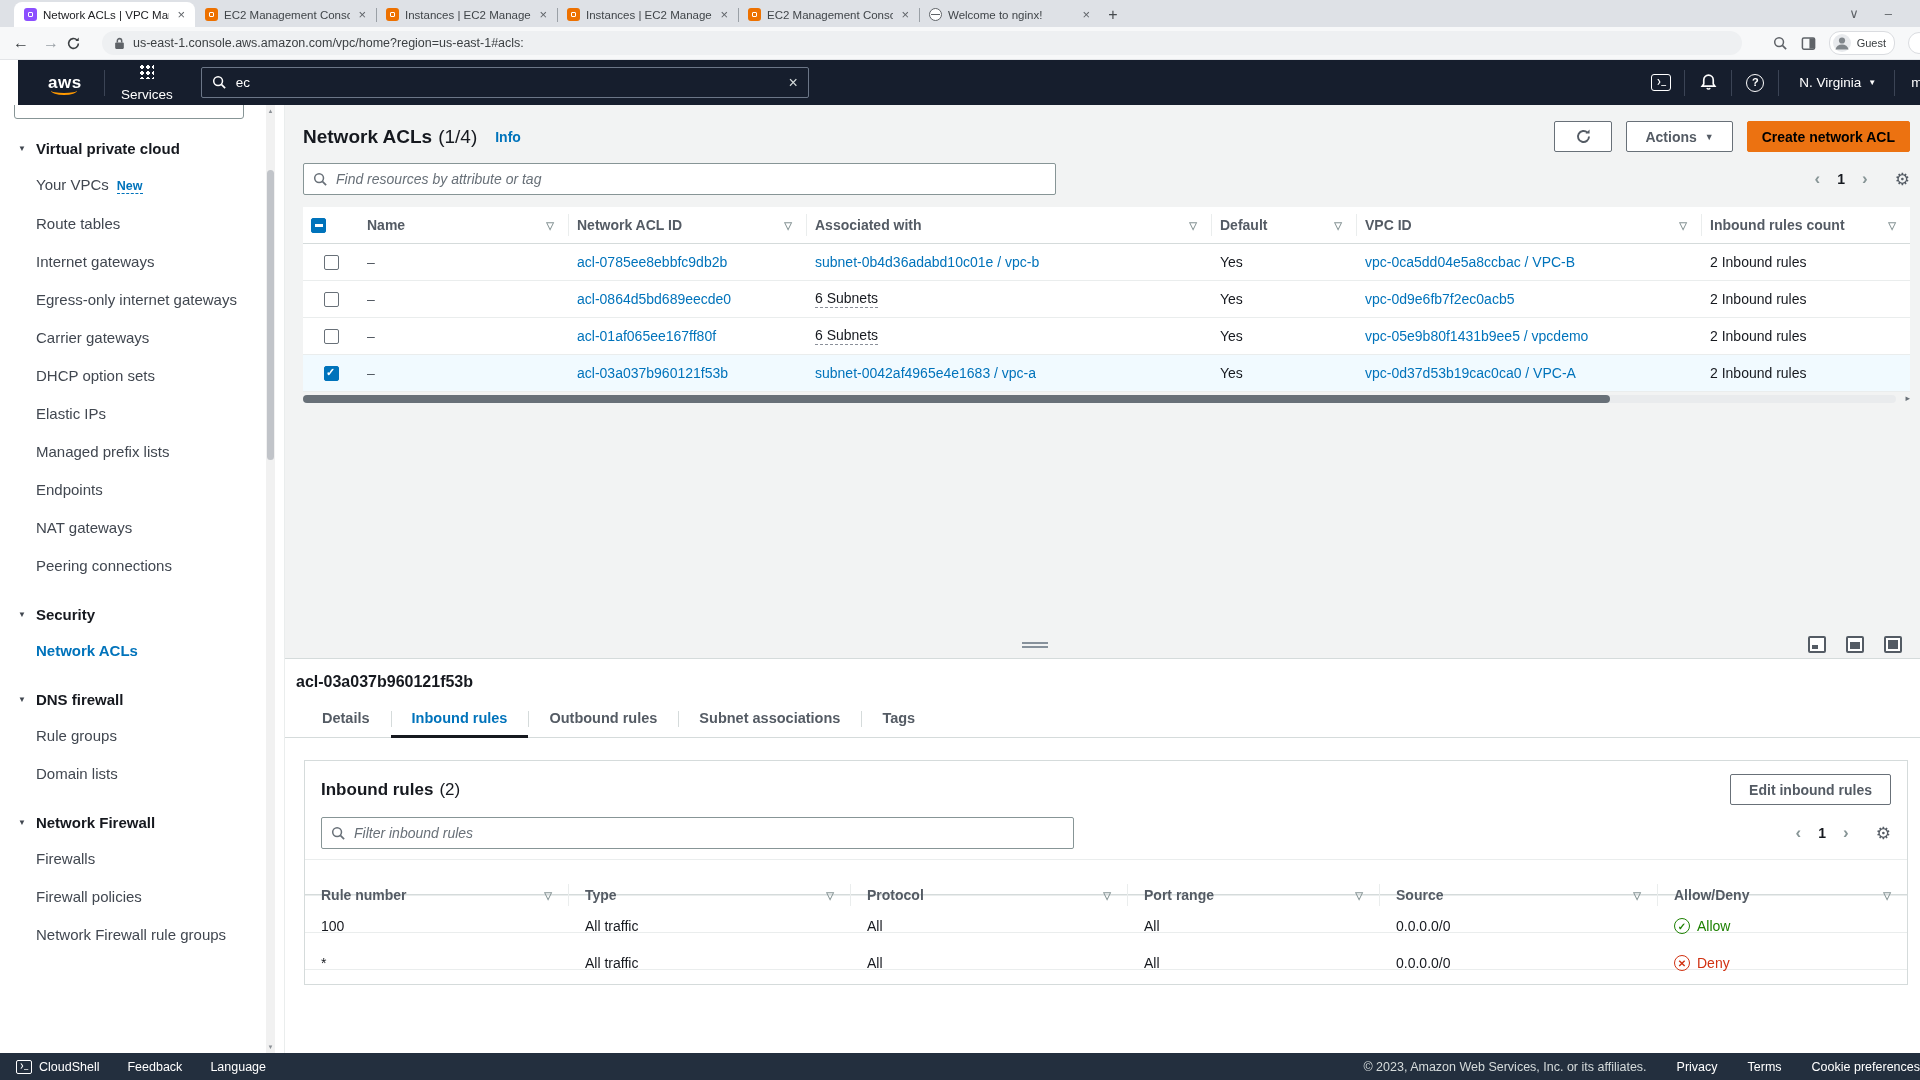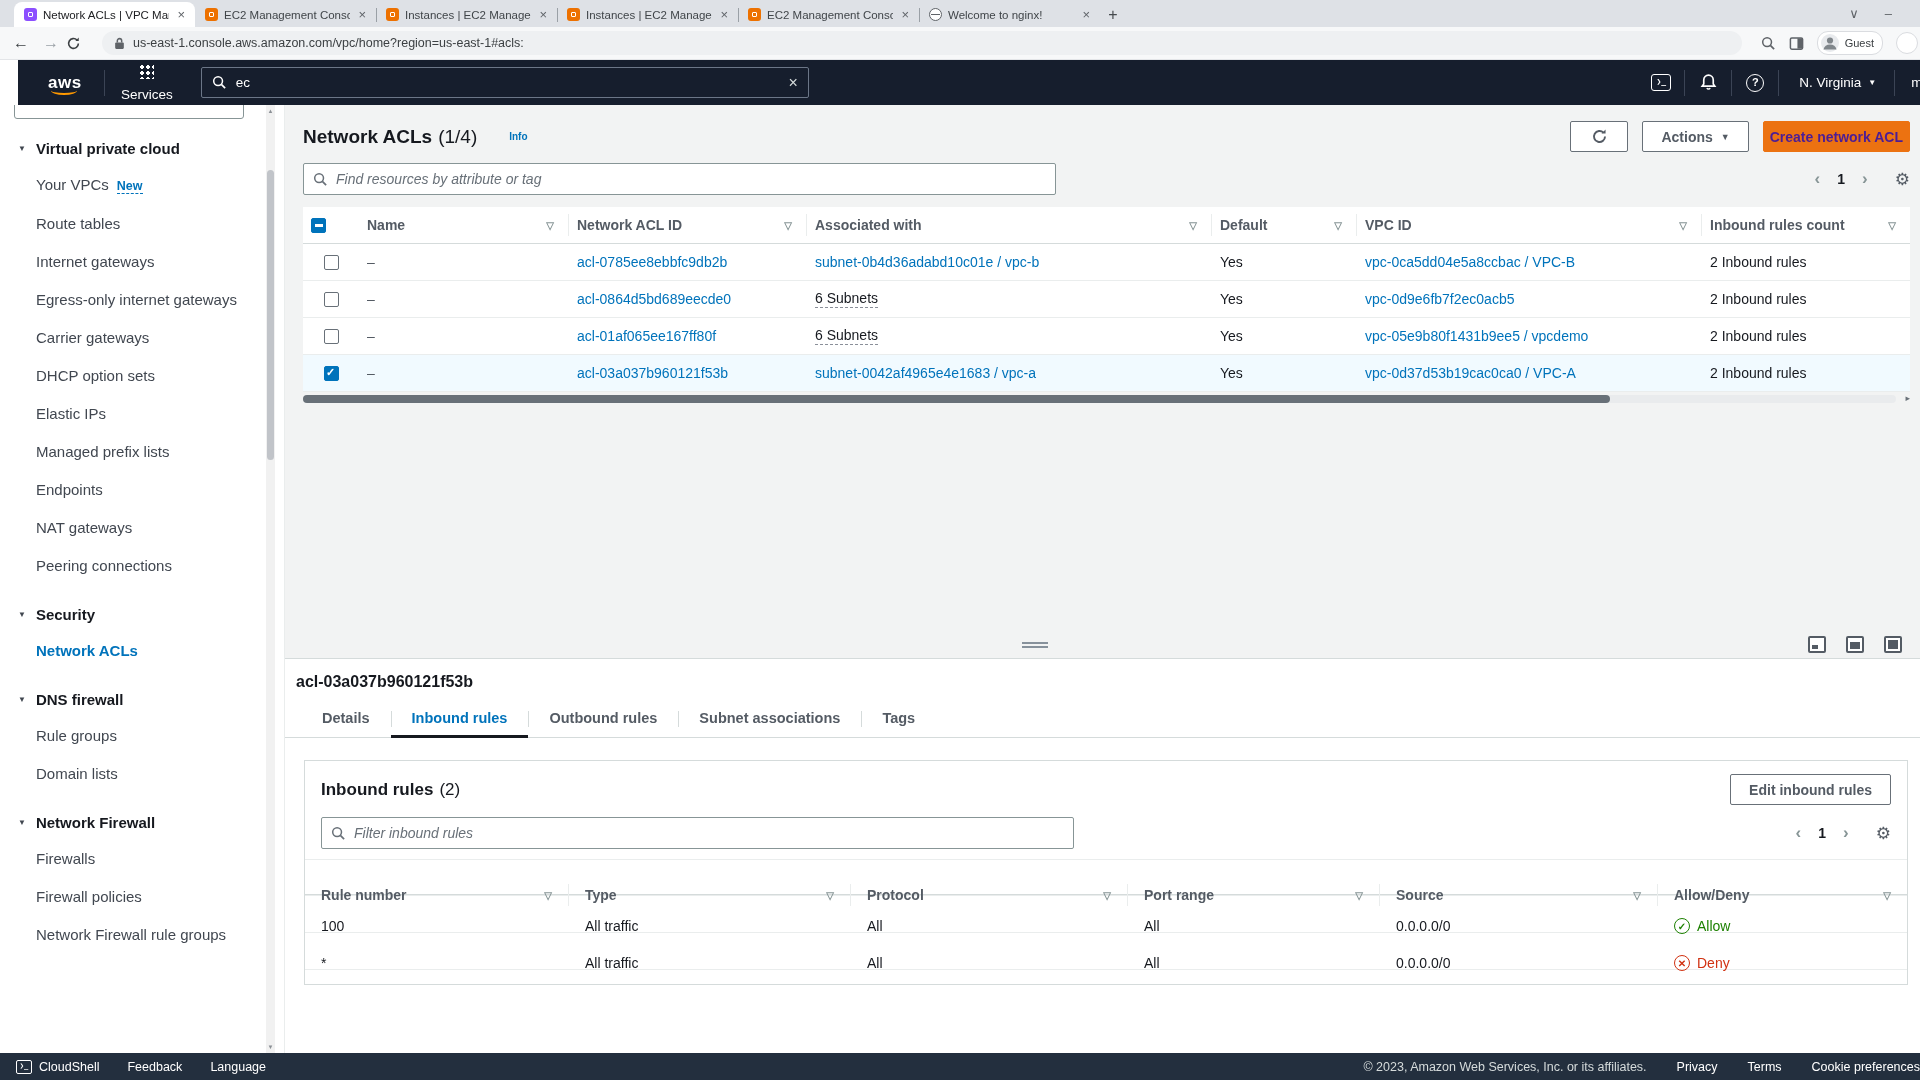--- a/index.html
+++ b/index.html
@@ -28,21 +28,21 @@
                   color:#5f6368; font-size:13px; }
 
   
   .toolbar { position:absolute; top:27px; left:0; width:1920px; height:33px; background:#f7f8f9;
              display:flex; align-items:center; border-bottom:1px solid #e3e5e8; }
   .navbtn { width:30px; text-align:center; font-size:16px; color:#3c4043; }
   .navbtn.dim { color:#9aa0a6; }
   .urlbox { margin-left:6px; width:1640px; height:24px; background:#eef0f2; border-radius:12px;
             display:flex; align-items:center; gap:8px; padding:0 12px; }
   .url { font-size:12.5px; color:#3c4043; white-space:nowrap; overflow:hidden; }
-  .toolbar-right { margin-left:auto; display:flex; align-items:center; gap:13px; padding-right:16px; }
+  .toolbar-right { margin-left:auto; display:flex; align-items:center; gap:13px; padding-right:4px; }
   .guest-chip { display:flex; align-items:center; gap:5px; border:1px solid #dadce0; border-radius:11px;
                 padding:1px 8px 1px 2px; font-size:11px; color:#3c4043; background:#fff;}
   .halfcircle { width:22px; height:22px; border-radius:50%; border:1px solid #dadce0; background:#fff; margin-right:-14px;}
 
   
   .awsheader { position:absolute; top:60px; left:18px; width:1920px; height:45px; background:#161e2d;
                display:flex; align-items:center; color:#fff; }
   .awslogo { margin-left:30px; position:relative; width:40px; }
   .awslogo .txt { font-size:17px; font-weight:bold; color:#fff; letter-spacing:.5px; }
   .awslogo .smile { position:absolute; left:3px; bottom:-2px; width:26px; height:9px;
@@ -89,28 +89,28 @@
   .side-sb .thumb { position:absolute; top:65px; left:1px; width:7px; height:290px;
                     background:#c1c4c9; border-radius:4px; }
   .side-sb .ar { position:absolute; left:0; width:9px; text-align:center; font-size:6px; color:#8b9095;}
 
   
   .main { position:absolute; left:285px; top:0; width:1635px; height:948px; }
   .list-section { position:absolute; top:0; left:0; width:1635px; height:525px; padding:16px 10px 0 18px; }
   .list-header { display:flex; align-items:center; }
   .list-header h1 { font-size:19px; font-weight:bold; color:#16191f; }
   .list-header .cnt { font-size:19px; font-weight:normal; color:#16191f; margin-left:6px; }
-  .infolink { font-size:10px; font-weight:bold; color:#0073bb; margin-left:32px; }
+  .infolink { font-size:14px; font-weight:bold; color:#0073bb; margin-left:18px; }
   .hdr-buttons { margin-left:auto; display:flex; gap:14px; align-items:center; }
   .btn { height:31px; border:1px solid #687078; border-radius:2px; background:#fff;
          display:flex; align-items:center; justify-content:center; gap:8px;
          font-size:14px; font-weight:bold; color:#545b64; padding:0 18px; }
   .btn.icon-only { width:58px; padding:0; }
   .btn .caret { font-size:9px; }
-  .btn.primary { background:#ec7211; border-color:#ec7211; color:#4c1d95; padding:0 6px; }
+  .btn.primary { background:#ec7211; border-color:#ec7211; color:#000000; padding:0 14px; }
   .list-controls { display:flex; align-items:center; margin-top:11px; }
   .searchbox { width:753px; height:32px; border:1px solid #879596; border-radius:2px; background:#fff;
                display:flex; align-items:center; gap:8px; padding:0 9px; }
   .searchbox input { border:none; outline:none; flex:1; font-size:14px; font-style:italic;
                      color:#414750; font-family:inherit; background:transparent;}
   .searchbox input::placeholder { color:#687078; font-style:italic; }
   .pager { margin-left:auto; display:flex; align-items:center; gap:17px; color:#879596; }
   .pager .pg { font-size:14px; font-weight:bold; color:#16191f; }
   .pager .chev { font-size:17px; font-weight:bold; }
   .pager .gear { font-size:17px; color:#545b64; margin-left:10px; }

